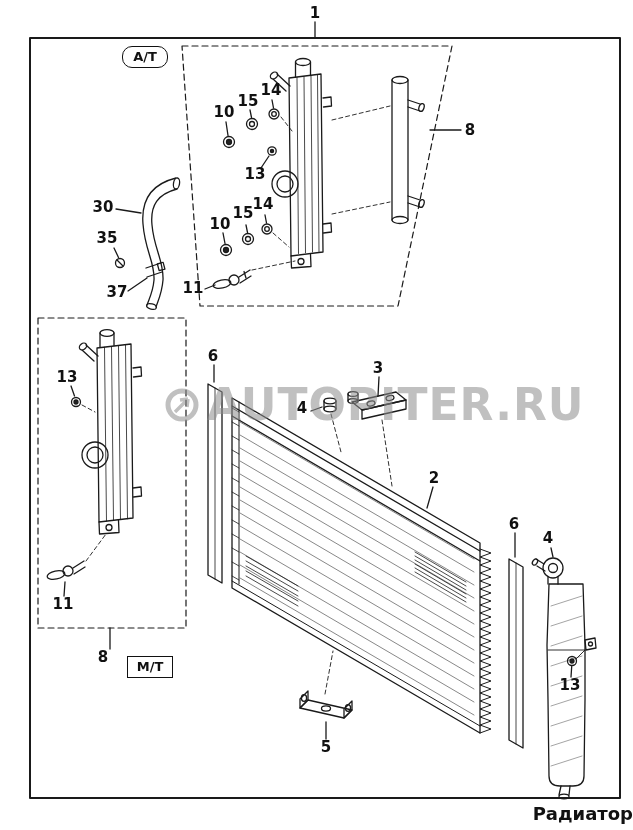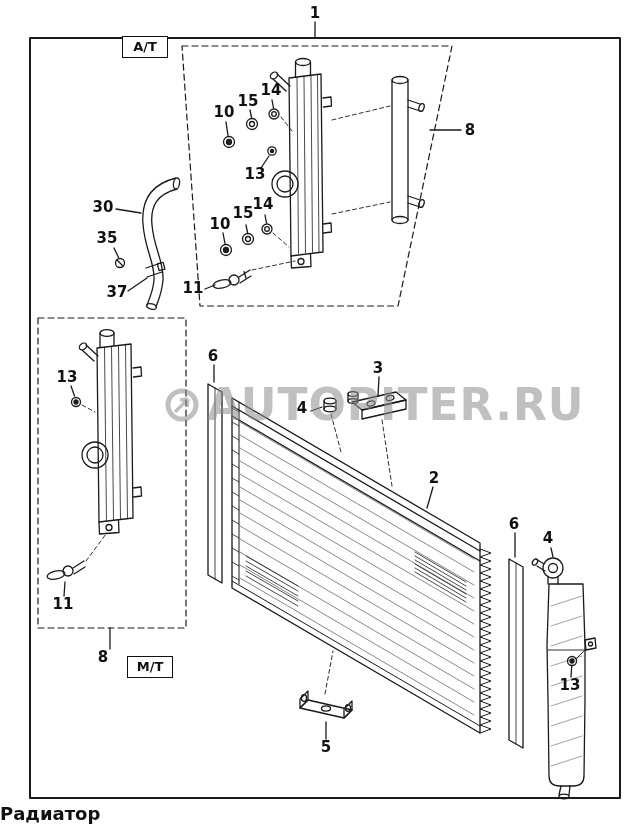--- a/index.html
+++ b/index.html
@@ -7,21 +7,21 @@
          font-family:"DejaVu Sans","Liberation Sans",sans-serif;}
   #linework{position:absolute;left:0;top:0;}
   .callout{position:absolute;transform:translate(-50%,-50%);font-weight:bold;
            font-size:15px;color:#111;white-space:nowrap;}
   .box-label{position:absolute;width:44px;height:20px;border:1.7px solid #111;
              background:#fff;text-align:center;line-height:20px;font-weight:bold;
              font-size:13px;color:#111;}
   #watermark{position:absolute;left:163px;top:383px;display:flex;align-items:center;
              gap:6px;color:#8d8d8d;opacity:.55;pointer-events:none;}
   #watermark .wm-text{font-size:44px;font-weight:bold;letter-spacing:1px;line-height:1;}
-  #caption{position:absolute;left:0;top:803px;width:633px;text-align:left;
+  #caption{position:absolute;left:0;top:803px;width:633px;text-align:right;
            font-weight:bold;font-size:18px;color:#111;}
 </style>
 </head>
 <body>
 
 <div id="stage">
 
 <svg id="linework" width="633" height="830" viewBox="0 0 633 830" xmlns="http://www.w3.org/2000/svg">
 <g stroke="#1a1a1a" stroke-width="1.3" fill="none" stroke-linecap="round" stroke-linejoin="round">
 
@@ -296,21 +296,21 @@
 </svg>
 
 <div id="watermark">
   <svg width="38" height="38" viewBox="0 0 38 38">
     <circle cx="19" cy="19" r="14" fill="none" stroke="currentColor" stroke-width="5"></circle>
     <path d="M12 26 L25 13 M25 13 l-8 1 M25 13 l-1 8" fill="none" stroke="currentColor" stroke-width="3.5"></path>
   </svg>
   <span class="wm-text">AUTOPITER.RU</span>
 </div>
 
-<div class="box-label" style="left:122px;top:36px;">A/T</div>
+<div class="box-label" style="left:122px;top:46px;border-radius:10px;">A/T</div>
 <div class="box-label" style="left:127px;top:656px;">M/T</div>
 
 <div class="callout" style="left:315px;top:13px;">1</div>
 <div class="callout" style="left:470px;top:130px;">8</div>
 <div class="callout" style="left:224px;top:112px;">10</div>
 <div class="callout" style="left:248px;top:101px;">15</div>
 <div class="callout" style="left:271px;top:90px;">14</div>
 <div class="callout" style="left:255px;top:174px;">13</div>
 <div class="callout" style="left:220px;top:224px;">10</div>
 <div class="callout" style="left:243px;top:213px;">15</div>

